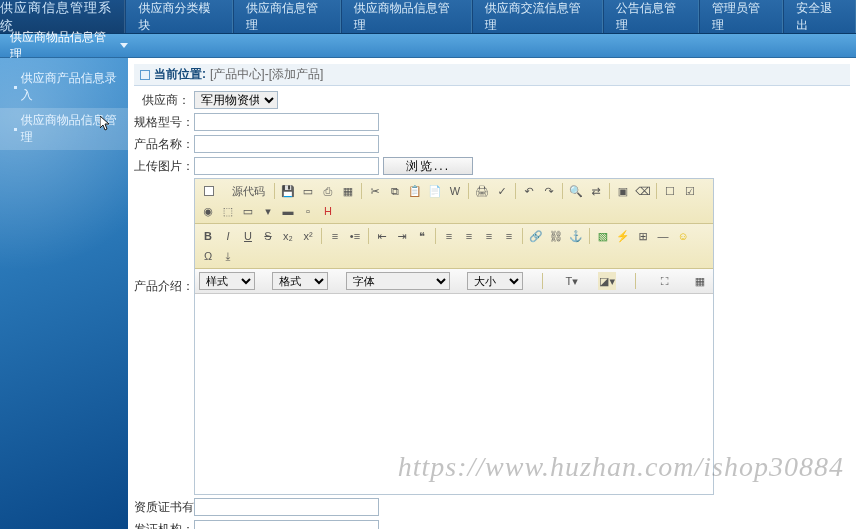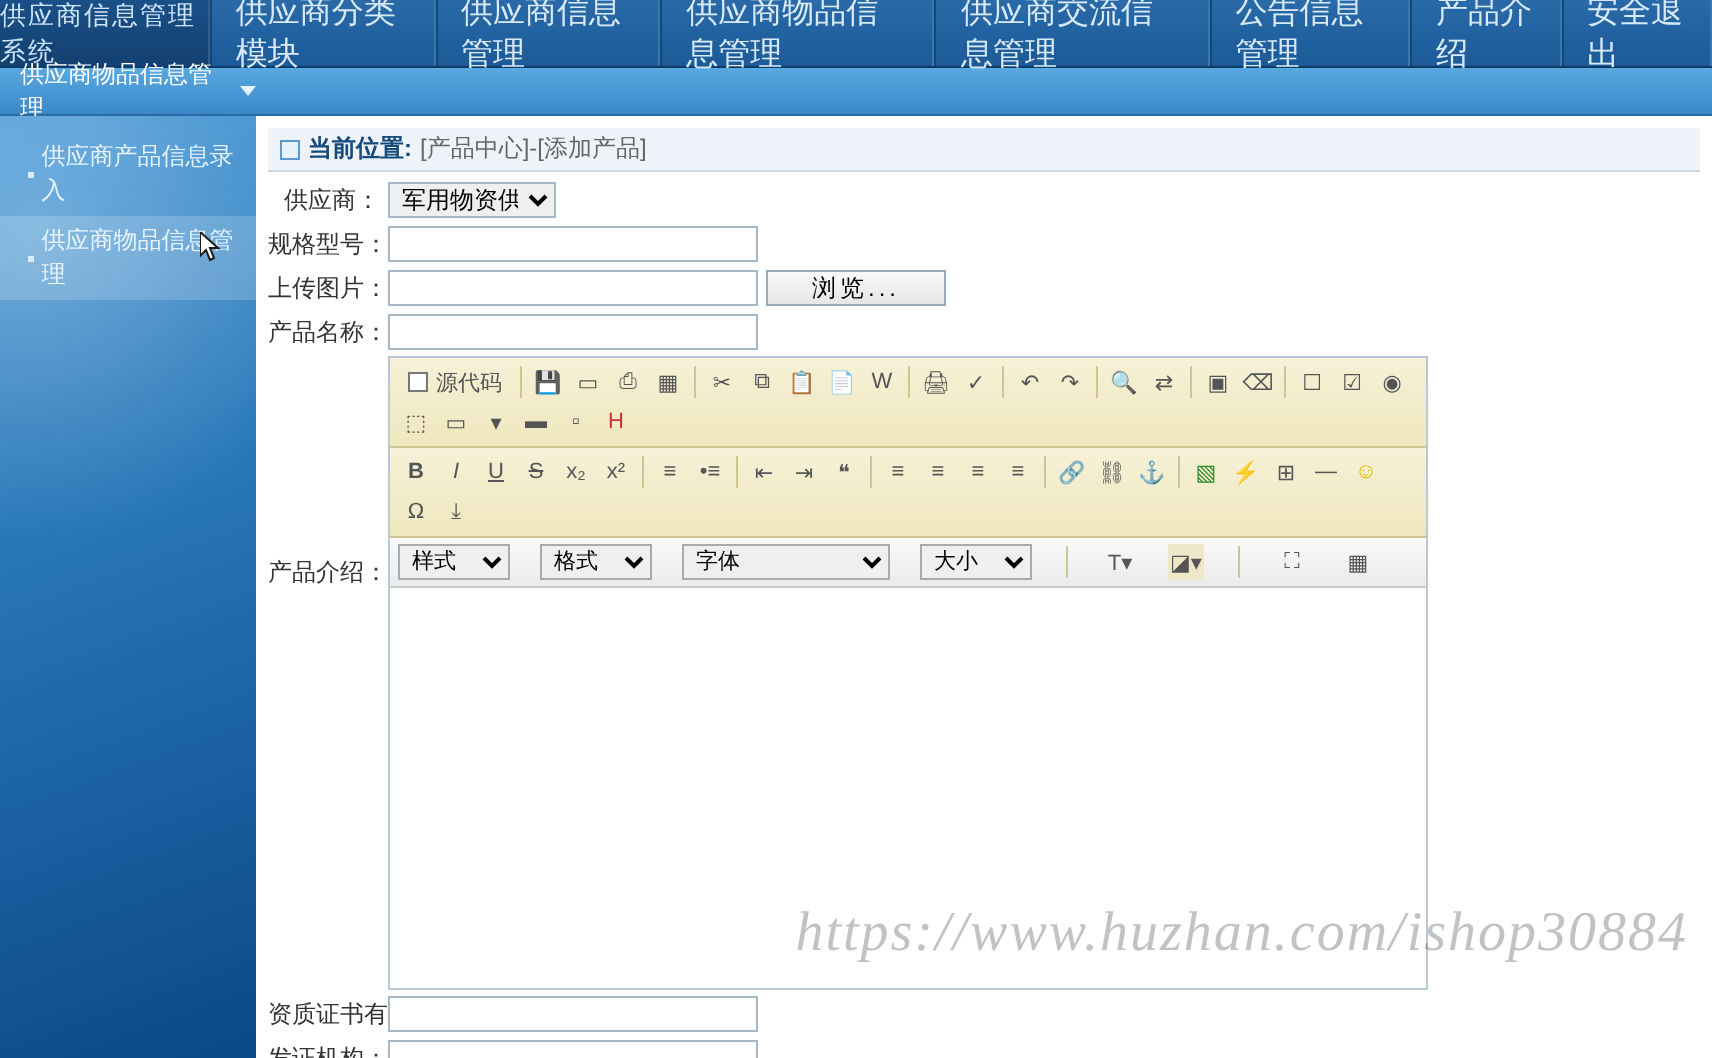--- a/index.html
+++ b/index.html
@@ -2,21 +2,21 @@
 <html><head>
 <meta charset="utf-8">
 <style>
 * { margin: 0; padding: 0; box-sizing: border-box; font-family: "Microsoft YaHei", SimSun, sans-serif; }
 body { width: 856px; height: 529px; overflow: hidden; background: #fff; font-size: 12px; }
 
 
 .topbar { height: 34px; background: linear-gradient(#2a6aa8, #1c5a98); display: flex; align-items: flex-start; border-bottom: 1px solid #0a3a68; }
 .topbar .logo { width: 128px; height: 100%; background: linear-gradient(#1a5088,#134070); color: #cde4f8; font-size: 13px; display: flex; align-items: center; justify-content: center; border-right: 1px solid #355f8a; letter-spacing: 1px; }
 .topbar .menu { display: flex; height: 100%; }
-.topbar .menu-item { padding: 0 12px; display: flex; align-items: center; color: #d8eaf8; font-size: 16px; border-right: 1px solid #3a77aa; border-left: 1px solid #15467a; cursor: pointer; }
+.topbar .menu-item { padding: 0 12px; display: flex; align-items: center; color: #d8eaf8; font-size: 12px; border-right: 1px solid #3a77aa; border-left: 1px solid #15467a; cursor: pointer; }
 
 
 .subheader { height: 24px; background: linear-gradient(#5aa8e0,#3a88c8); display: flex; align-items: center; color: #fff; justify-content: space-between; border-bottom: 1px solid #2a6aa0; }
 .subheader .left-title { width: 128px; padding-left: 10px; display: flex; align-items: center; gap: 4px; }
 .subheader .right-links { padding-right: 8px; font-size: 12px; color: #0a3a68; }
 .subheader .right-links span { margin: 0 2px; }
 .subheader .right-links .admin { color: #c00; font-weight: bold; }
 .down-caret { width: 0; height: 0; border-left: 4px solid transparent; border-right: 4px solid transparent; border-top: 5px solid #e6f2fd; display: inline-block; }
 
 .container { display: flex; height: calc(529px - 34px - 24px); }
@@ -41,44 +41,44 @@
 .row { display: flex; align-items: center; min-height: 20px; border-bottom: 0; margin-bottom: 2px; }
 .row .lbl { width: 60px; text-align: right; padding-right: 4px; color: #333; font-size: 12px; white-space: nowrap; }
 .row select, .row input[type=text] { border: 1px solid #a6b8c8; height: 18px; font-size: 12px; padding: 0 2px; }
 .row select { width: 84px; }
 .row input.wide { width: 185px; }
 .browse-btn { width: 90px; height: 18px; border: 1px solid #9aaabb; background: linear-gradient(#fafafa,#e6e6e6); font-size: 12px; margin-left: 4px; letter-spacing: 2px; }
 
 
 .editor { border: 1px solid #b8c8d6; width: 520px; background: #fff; }
 .editor .toolbar { background: linear-gradient(#f6f1d8,#efe7bd); border-bottom: 1px solid #cfc590; padding: 3px 4px; display: flex; flex-wrap: wrap; gap: 2px; align-items: center; }
-.editor .toolbar2 { background: linear-gradient(#fafafa,#eaeaea); border-bottom: 1px solid #cacaca; padding: 3px 4px; display: flex; gap: 15px; align-items: center; }
+.editor .toolbar2 { background: linear-gradient(#fafafa,#eaeaea); border-bottom: 1px solid #cacaca; padding: 3px 4px; display: flex; gap: 15px; align-items: center; justify-content: space-between; }
 .tb-btn { width: 18px; height: 18px; display: flex; align-items: center; justify-content: center; font-size: 11px; color: #555; border: 1px solid transparent; cursor: pointer; }
 .tb-sep { width: 1px; height: 16px; background: #cfc590; margin: 0 2px; }
-.tb-src { width: auto; padding: 0 4px; gap: 4px; }
+.tb-src { width: auto; padding: 0 4px; gap: 18px; }
 .tb-src .chk { width: 10px; height: 10px; border: 1px solid #777; background: #fff; }
 .editor select { height: 18px; font-size: 11px; border: 1px solid #aaa; }
 .editor .canvas { min-height: 200px; background: #fff; }
 
 .row.tall .lbl { align-self: flex-start; padding-top: 100px; }
 
 .watermark { position: fixed; right: 12px; bottom: 46px; font-size: 28px; font-style: italic; color: rgba(80,80,80,.35); pointer-events: none; font-family: Georgia, serif; letter-spacing: 1px; }
 </style>
 </head>
 <body>
 
 <div class="topbar">
   <div class="logo">供应商信息管理系统</div>
   <div class="menu">
     <div class="menu-item">供应商分类模块</div>
     <div class="menu-item">供应商信息管理</div>
     <div class="menu-item">供应商物品信息管理</div>
     <div class="menu-item">供应商交流信息管理</div>
     <div class="menu-item">公告信息管理</div>
-    <div class="menu-item">产品介绍</div>
+    <div class="menu-item">管理员管理</div>
     <div class="menu-item">安全退出</div>
   </div>
 </div>
 
 <div class="subheader">
   <div class="left-title">
     <span>供应商物品信息管理</span>
     <span class="down-caret"></span>
   </div>
 </div>
@@ -115,28 +115,28 @@
           <option>军用物资供应</option>
         </select>
       </div>
 
       <div class="row">
         <span class="lbl">规格型号：</span>
         <input type="text" class="wide" value="" style="">
       </div>
 
       <div class="row">
+        <span class="lbl">产品名称：</span>
+        <input type="text" class="wide" value="" style="">
+      </div>
+
+      <div class="row">
         <span class="lbl">上传图片：</span>
         <input type="text" class="wide" value="" style="">
         <button class="browse-btn">浏览...</button>
-      </div>
-
-      <div class="row">
-        <span class="lbl">产品名称：</span>
-        <input type="text" class="wide" value="" style="">
       </div>
 
       <div class="row tall" style="align-items:flex-start;">
         <span class="lbl">产品介绍：</span>
         <div class="editor">
           <div class="toolbar">
             <div class="tb-btn tb-src">
                 <span class="chk"></span>
                 <span>源代码</span>
               </div>

